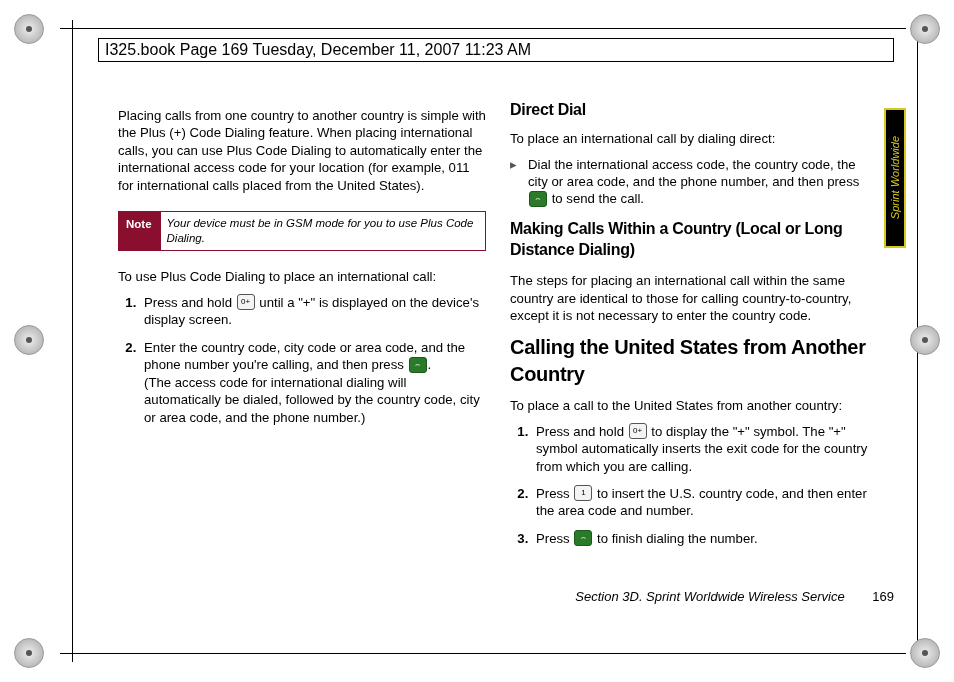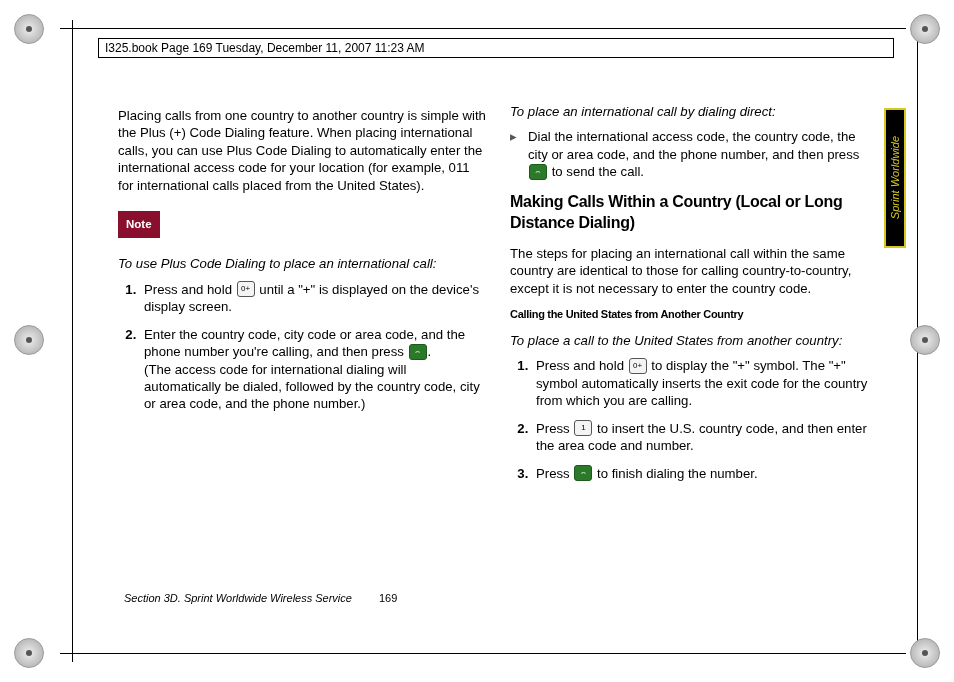--- a/index.html
+++ b/index.html
@@ -24,21 +24,21 @@
   .target::after{
     content:""; width:6px; height:6px; border-radius:50%; background:#555;
   }
   .header-line {
     position: absolute;
     top: 38px;
     left: 98px;
     right: 60px;
     border: 1px solid #000;
     padding: 2px 6px;
-    font-size: 12px;
+    font-size: 16px;
   }
   .page {
     position: absolute;
     top: 95px;
     left: 118px;
     width: 760px;
     height: 520px;
     display: flex;
     font-size: 13.2px;
     line-height: 1.32;
@@ -49,21 +49,20 @@
   .col + .col { margin-left: 24px; }
   .h2 {
     font-weight: bold;
     font-size: 16px;
     margin: 4px 0 10px 0;
     font-family: Arial, sans-serif;
     letter-spacing: -0.3px;
   }
   .p { margin: 12px 0 10px 0; }
   .instr {
-    font-style: italic;
     margin: 8px 0;
   }
   .note {
     display: flex;
     margin: 17px 0;
     font-size: 11.5px;
     border: 0;
   }
   .note-label {
     background: #8a0f2e;
@@ -114,24 +113,24 @@
   }
   .key.call {
     background: #2a7a2a;
     color: #fff;
     border-color: #1a5a1a;
   }
   .footer {
     position: absolute;
     bottom: 78px;
     width: 760px;
-    left: 124px;
-    text-align: left;
+    left: 134px;
+    text-align: right;
     font-style: italic;
-    font-size: 11px;
+    font-size: 13px;
   }
   .footer .pn { font-style: normal; margin-left: 24px; }
   .tab {
     position: absolute;
     right: 48px;
     top: 108px;
     width: 18px;
     height: 136px;
     background: #000;
     border: 2px solid #d6c820;
@@ -172,48 +171,50 @@
   <span>Sprint Worldwide</span>
 </div>
 
 <div class="page">
 
   <div class="col">
     <div class="p">Placing calls from one country to another country is simple with the Plus (+) Code Dialing feature. When placing international calls, you can use Plus Code Dialing to automatically enter the international access code for your location (for example, 011 for international calls placed from the United States).</div>
 
     <div class="note">
       <div class="note-label">Note</div>
+      <div class="note-body">Your device must be in GSM mode for you to use Plus Code Dialing.</div>
     </div>
 
     <div class="instr">To use Plus Code Dialing to place an international call:</div>
 
     <ol class="ol">
       <li>
         <span>Press and hold </span><span class="key">0+</span><span> until a "+" is displayed on the device's display screen.</span>
       </li>
       <li>
         <span>Enter the country code, city code or area code, and the phone number you're calling, and then press </span><span class="key call">⌢</span><span>.</span><br>
         <span>(The access code for international dialing will automatically be dialed, followed by the country code, city or area code, and the phone number.)</span>
       </li>
     </ol>
   </div>
 
   <div class="col">
+    <div class="h2">Direct Dial</div>
     <div class="instr">To place an international call by dialing direct:</div>
     <div class="bullet">
       <div class="arrow">▸</div>
       <div>
         <span>Dial the international access code, the country code, the city or area code, and the phone number, and then press </span><span class="key call">⌢</span><span> to send the call.</span>
       </div>
     </div>
 
     <div class="h2" style="font-size:16px">Making Calls Within a Country (Local or Long Distance Dialing)</div>
     <div class="p">The steps for placing an international call within the same country are identical to those for calling country-to-country, except it is not necessary to enter the country code.</div>
 
-    <div class="h2" style="font-size:11px">Calling the United States from Another Country</div>
+    <div class="h2" style="font-size:20px">Calling the United States from Another Country</div>
     <div class="instr">To place a call to the United States from another country:</div>
 
     <ol class="ol">
       <li>
         <span>Press and hold </span><span class="key">0+</span><span> to display the "+" symbol. The "+" symbol automatically inserts the exit code for the country from which you are calling.</span>
       </li>
       <li>
         <span>Press </span><span class="key">1</span><span> to insert the U.S. country code, and then enter the area code and number.</span>
       </li>
       <li>

